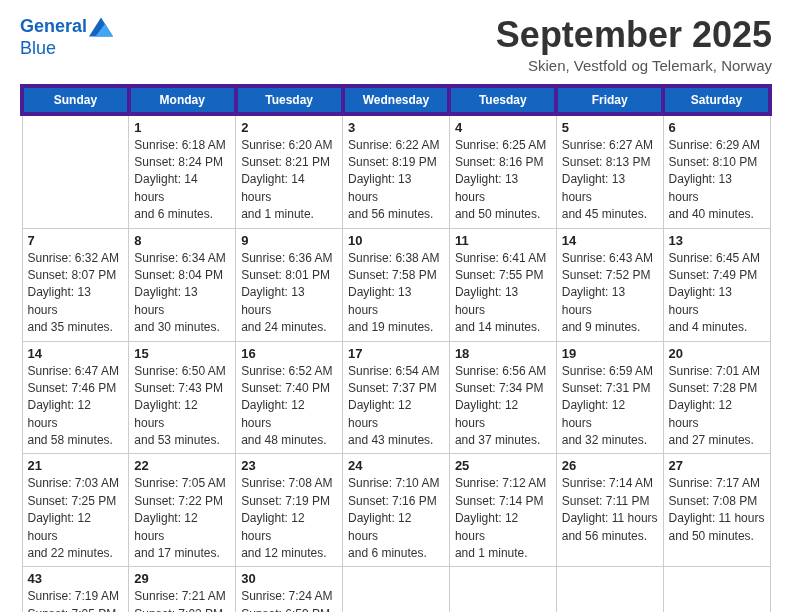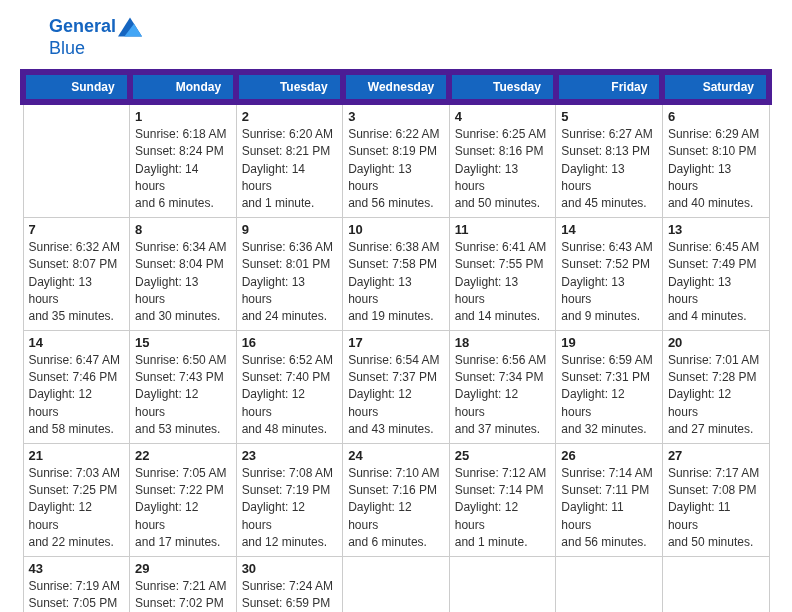--- a/index.html
+++ b/index.html
@@ -19,21 +19,20 @@
     .header {
       display: flex;
       justify-content: space-between;
       align-items: flex-start;
       margin-bottom: 10px;
     }
     .logo {
       display: flex;
       align-items: center;
       gap: 0;
-      margin-left: 29px;
     }
     .logo-text {
       font-size: 18px;
       font-weight: bold;
       color: #333;
       line-height: 1.1;
     }
     .logo-text span {
       color: #1565C0;
     }
@@ -58,24 +57,24 @@
     }
     .calendar {
       width: 100%;
       border-collapse: collapse;
       font-size: 10.5px;
     }
     .calendar th {
       background: #1565C0;
       color: #fff;
       padding: 5px 12px;
-      text-align: right;
+      text-align: center;
       font-size: 12px;
       font-weight: bold;
-      border: 6px solid #4c1d95;
+      border: 4px solid #4c1d95;
     }
     .calendar td {
       border: 1px solid #ccc;
       vertical-align: top;
       padding: 4px 5px;
       width: calc(100% / 7);
       min-height: 80px;
       height: 90px;
     }
     .day-num {
@@ -106,20 +105,24 @@
         <div style="display:flex; align-items:center;">
           <span class="logo-text"><span>General</span></span>
           <svg class="logo-icon" viewBox="0 0 30 24" xmlns="http://www.w3.org/2000/svg">
             <polygon points="0,24 15,0 30,24" fill="#1565C0"></polygon>
             <polygon points="8,24 20,8 30,24" fill="#42A5F5"></polygon>
           </svg>
         </div>
         <div class="logo-text" style="color:#1565C0; font-size:18px; font-weight:normal;">Blue</div>
       </div>
     </div>
+    <div class="title-block">
+      <div class="month-title">September 2025</div>
+      <div class="location">Skien, Vestfold og Telemark, Norway</div>
+    </div>
   </div>
 
   <table class="calendar">
     <thead>
       <tr>
       <th>Sunday</th>
           <th>Monday</th>
           <th>Tuesday</th>
           <th>Wednesday</th>
           <th>Tuesday</th>

